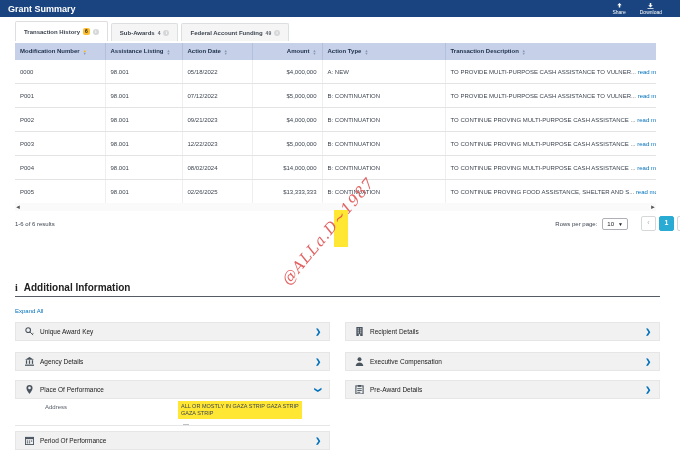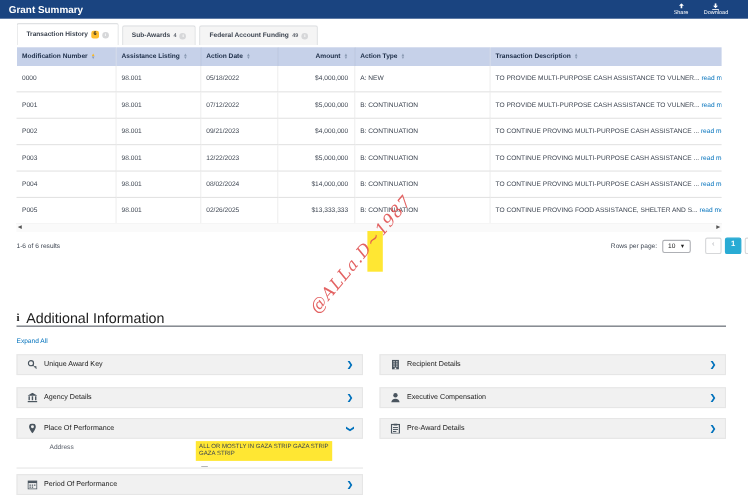--- a/index.html
+++ b/index.html
@@ -63,21 +63,21 @@
 
   
   .wm-highlight{position:absolute;left:334px;top:210px;width:14px;height:37px;background:#ffe733;z-index:1;}
   .watermark{position:absolute;left:243px;top:222px;width:170px;text-align:center;z-index:2;
              transform:rotate(-50deg);font-family:"DejaVu Serif",serif;font-style:italic;
              font-size:15px;color:#e05252;opacity:.9;letter-spacing:1px;pointer-events:none;}
 
   
   .addl-head{position:absolute;left:15px;top:282px;display:flex;align-items:center;gap:6px;}
   .i-icon{font-family:"Liberation Serif",serif;font-weight:bold;font-size:10px;color:#212121;}
-  .addl-title{font-size:13px;font-weight:normal;color:#212121;}
+  .addl-title{font-size:10px;font-weight:bold;color:#212121;}
   .addl-rule{position:absolute;left:15px;top:296px;width:645px;border-top:1px solid #565c65;}
   .expand-all{position:absolute;left:15px;top:308px;font-size:6px;color:#0071bc;cursor:pointer;}
 
   .panel{position:absolute;width:315px;height:19px;background:#f1f1f1;border:1px solid #e6e6e6;
          display:flex;align-items:center;padding:0 8px;box-sizing:border-box;cursor:pointer;}
   .panel .picon{width:10px;height:10px;margin-right:6px;display:flex;align-items:center;justify-content:center;}
   .panel .picon svg{width:9px;height:9px;fill:#49545e;}
   .panel .plabel{font-size:6.5px;color:#212121;flex:1;}
   .panel .chev{color:#0071bc;font-size:7px;font-weight:bold;}
   .chev.down{display:inline-block;transform:rotate(90deg);}

